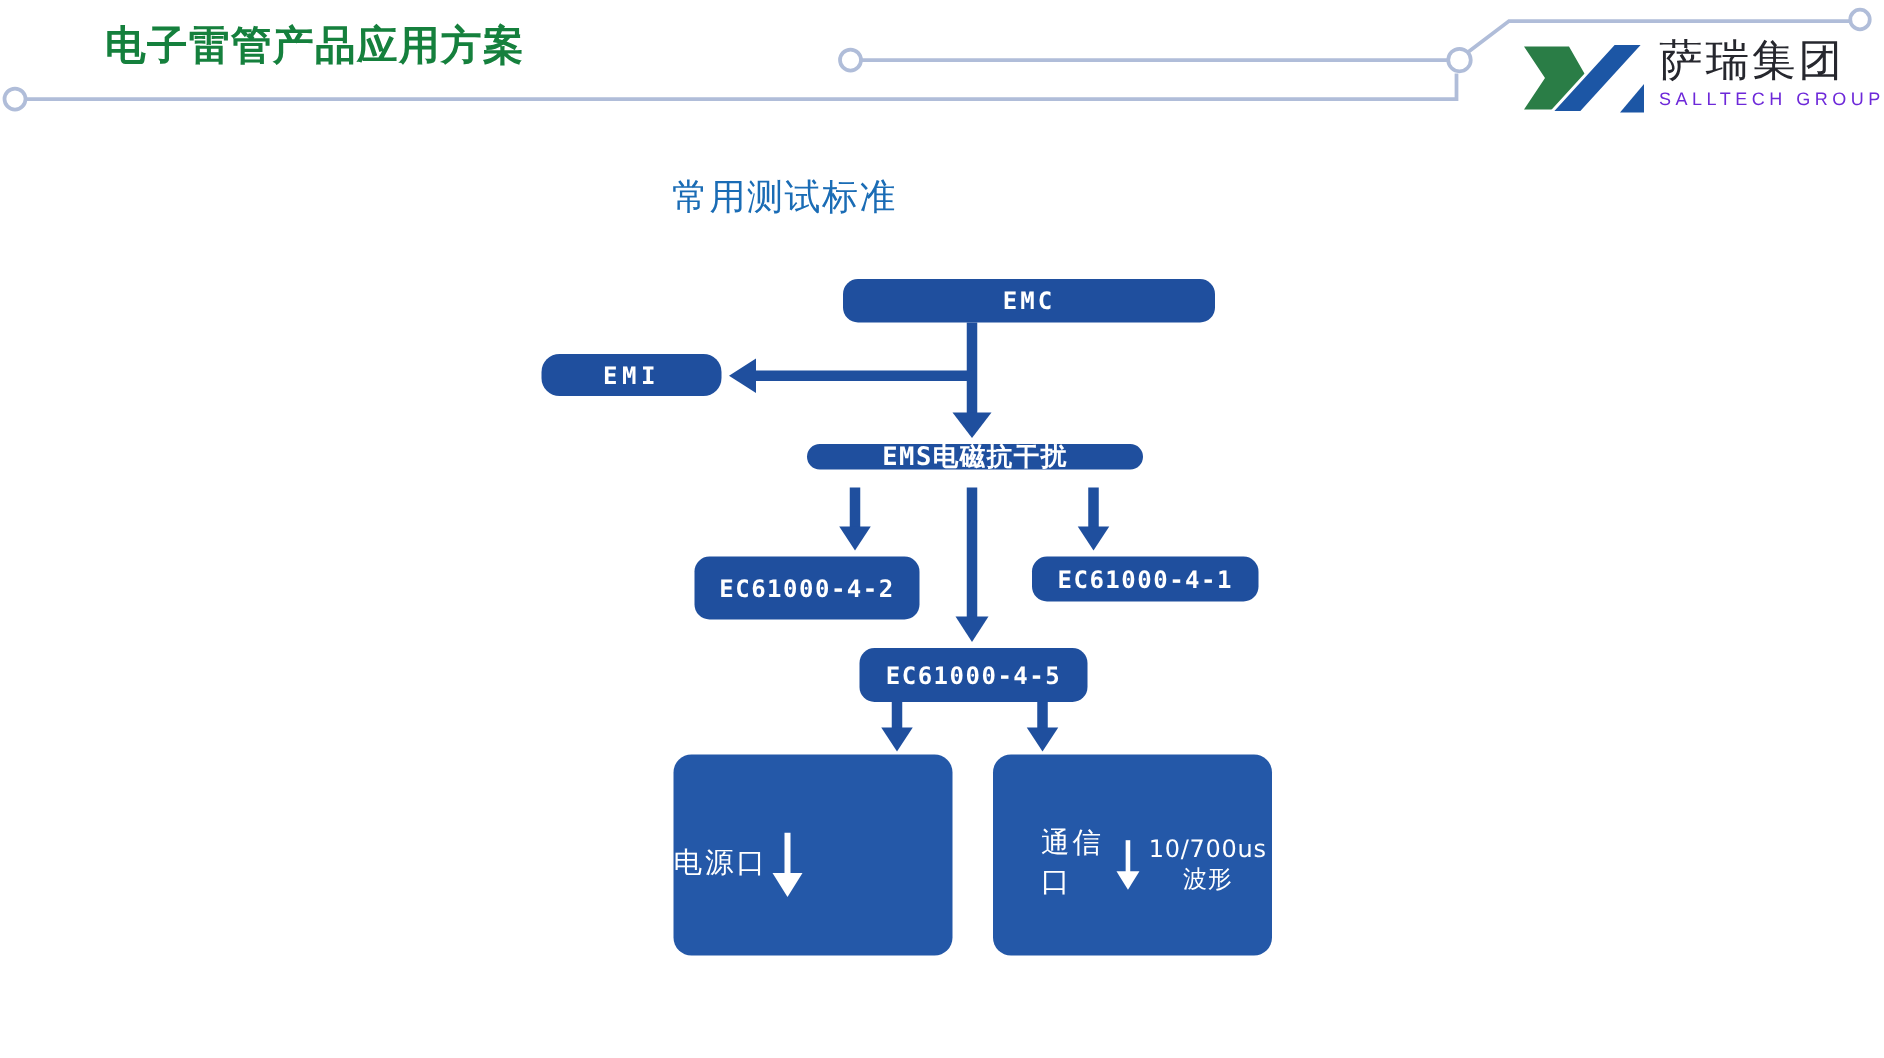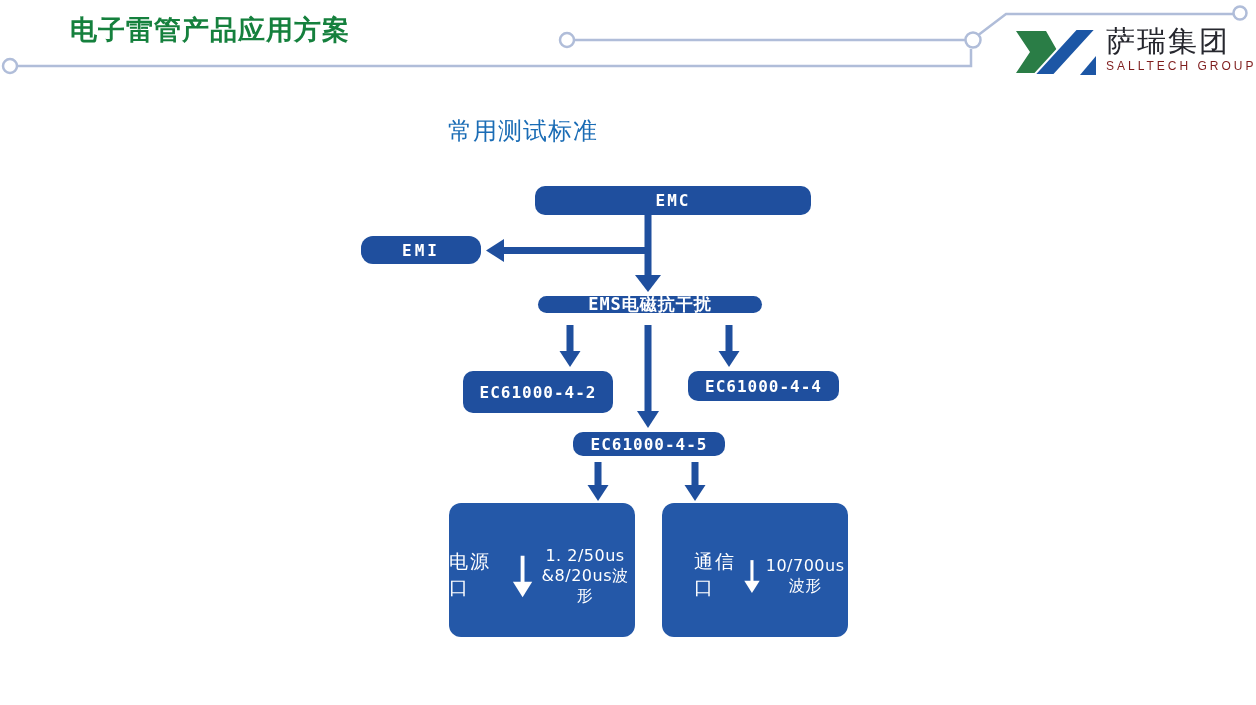--- a/index.html
+++ b/index.html
@@ -11,39 +11,39 @@
   .page-title{
     position:absolute;left:70px;top:12px;margin:0;
     font-size:27px;font-weight:800;color:#15803d;letter-spacing:1px;
     font-family:"Liberation Sans",sans-serif;
   }
   .deco-svg{position:absolute;left:0;top:0;}
   .logo{position:absolute;left:1014px;top:26px;display:flex;align-items:flex-start;}
   .logo-mark{display:block;}
   .logo-text{margin-left:8px;}
   .logo-cn{font-size:29px;font-weight:400;color:#26272e;letter-spacing:2px;line-height:1.1;white-space:nowrap;}
-  .logo-en{font-size:12px;color:#7f1d1d;letter-spacing:3px;margin-top:1px;white-space:nowrap;}
+  .logo-en{font-size:12px;color:#6d28d9;letter-spacing:3px;margin-top:1px;white-space:nowrap;}
   
   .diagram-heading{
     position:absolute;left:448px;top:115px;width:400px;text-align:left;
     font-size:24px;color:#1a6cb5;letter-spacing:1px;
   }
   
   .node{
     position:absolute;background:#1f4f9e;color:#ffffff;border-radius:10px;
     display:flex;align-items:center;justify-content:center;
     font-family:"DejaVu Sans Mono","Liberation Mono",monospace;
     font-weight:700;white-space:nowrap;
   }
-  #node-emc {left:535px;top:186px;width:276px;height:29px;font-size:16px;letter-spacing:2px;}
+  #node-emc {left:562px;top:186px;width:248px;height:29px;font-size:16px;letter-spacing:2px;}
   #node-emi {left:361px;top:236px;width:120px;height:28px;font-size:16px;letter-spacing:3px;border-radius:12px;}
   #node-ems {left:538px;top:296px;width:224px;height:17px;font-size:17px;letter-spacing:1px;}
   #node-iec2{left:463px;top:371px;width:150px;height:42px;font-size:16px;letter-spacing:1px;}
   #node-iec4{left:688px;top:371px;width:151px;height:30px;font-size:16px;letter-spacing:1px;}
-  #node-iec5{left:573px;top:432px;width:152px;height:24px;font-size:16px;letter-spacing:1px;}
+  #node-iec5{left:573px;top:432px;width:152px;height:36px;font-size:16px;letter-spacing:1px;}
   .bignode{
     position:absolute;background:#2458a8;color:#ffffff;border-radius:12px;
     display:flex;flex-direction:row;align-items:center;padding-top:9px;box-sizing:border-box;
   }
   #node-power{left:449px;top:503px;width:186px;height:134px;}
   #node-comm {left:662px;top:503px;width:186px;height:134px;padding-left:32px;}
   .bn-title{font-size:19px;letter-spacing:2px;font-weight:400;}
   .white-arrow{margin-top:5px;}
   .bn-lines{
     margin-top:2px;height:42px;display:flex;flex-direction:column;justify-content:center;
@@ -117,33 +117,29 @@
         <rect x="691.5" y="462" width="7" height="25"></rect>
         <polygon points="684.5,485 705.5,485 695,501"></polygon>
       </g>
     </g>
   </svg>
 
   <div class="node" id="node-emc">EMC</div>
   <div class="node" id="node-emi">EMI</div>
   <div class="node" id="node-ems">EMS电磁抗干扰</div>
   <div class="node" id="node-iec2">EC61000-4-2</div>
-  <div class="node" id="node-iec4">EC61000-4-4</div>
+  <div class="node" id="node-iec4">EC61000-4-1</div>
   <div class="node" id="node-iec5">EC61000-4-5</div>
 
   <div class="bignode" id="node-power">
     <div class="bn-title">电源口</div>
     <svg class="white-arrow" width="26" height="44" viewBox="0 0 26 44">
       <rect x="11" y="0" width="4" height="29" fill="#ffffff"></rect>
       <polygon points="3,27 23,27 13,43" fill="#ffffff"></polygon>
     </svg>
-    <div class="bn-lines">
-      <div>1. 2/50us</div>
-      <div>&amp;8/20us波形</div>
-    </div>
   </div>
 
   <div class="bignode" id="node-comm">
     <div class="bn-title">通信口</div>
     <svg class="white-arrow" width="26" height="44" viewBox="0 0 26 44">
       <rect x="11" y="0" width="4" height="29" fill="#ffffff"></rect>
       <polygon points="3,27 23,27 13,43" fill="#ffffff"></polygon>
     </svg>
     <div class="bn-lines">
       <div>10/700us波形</div>

